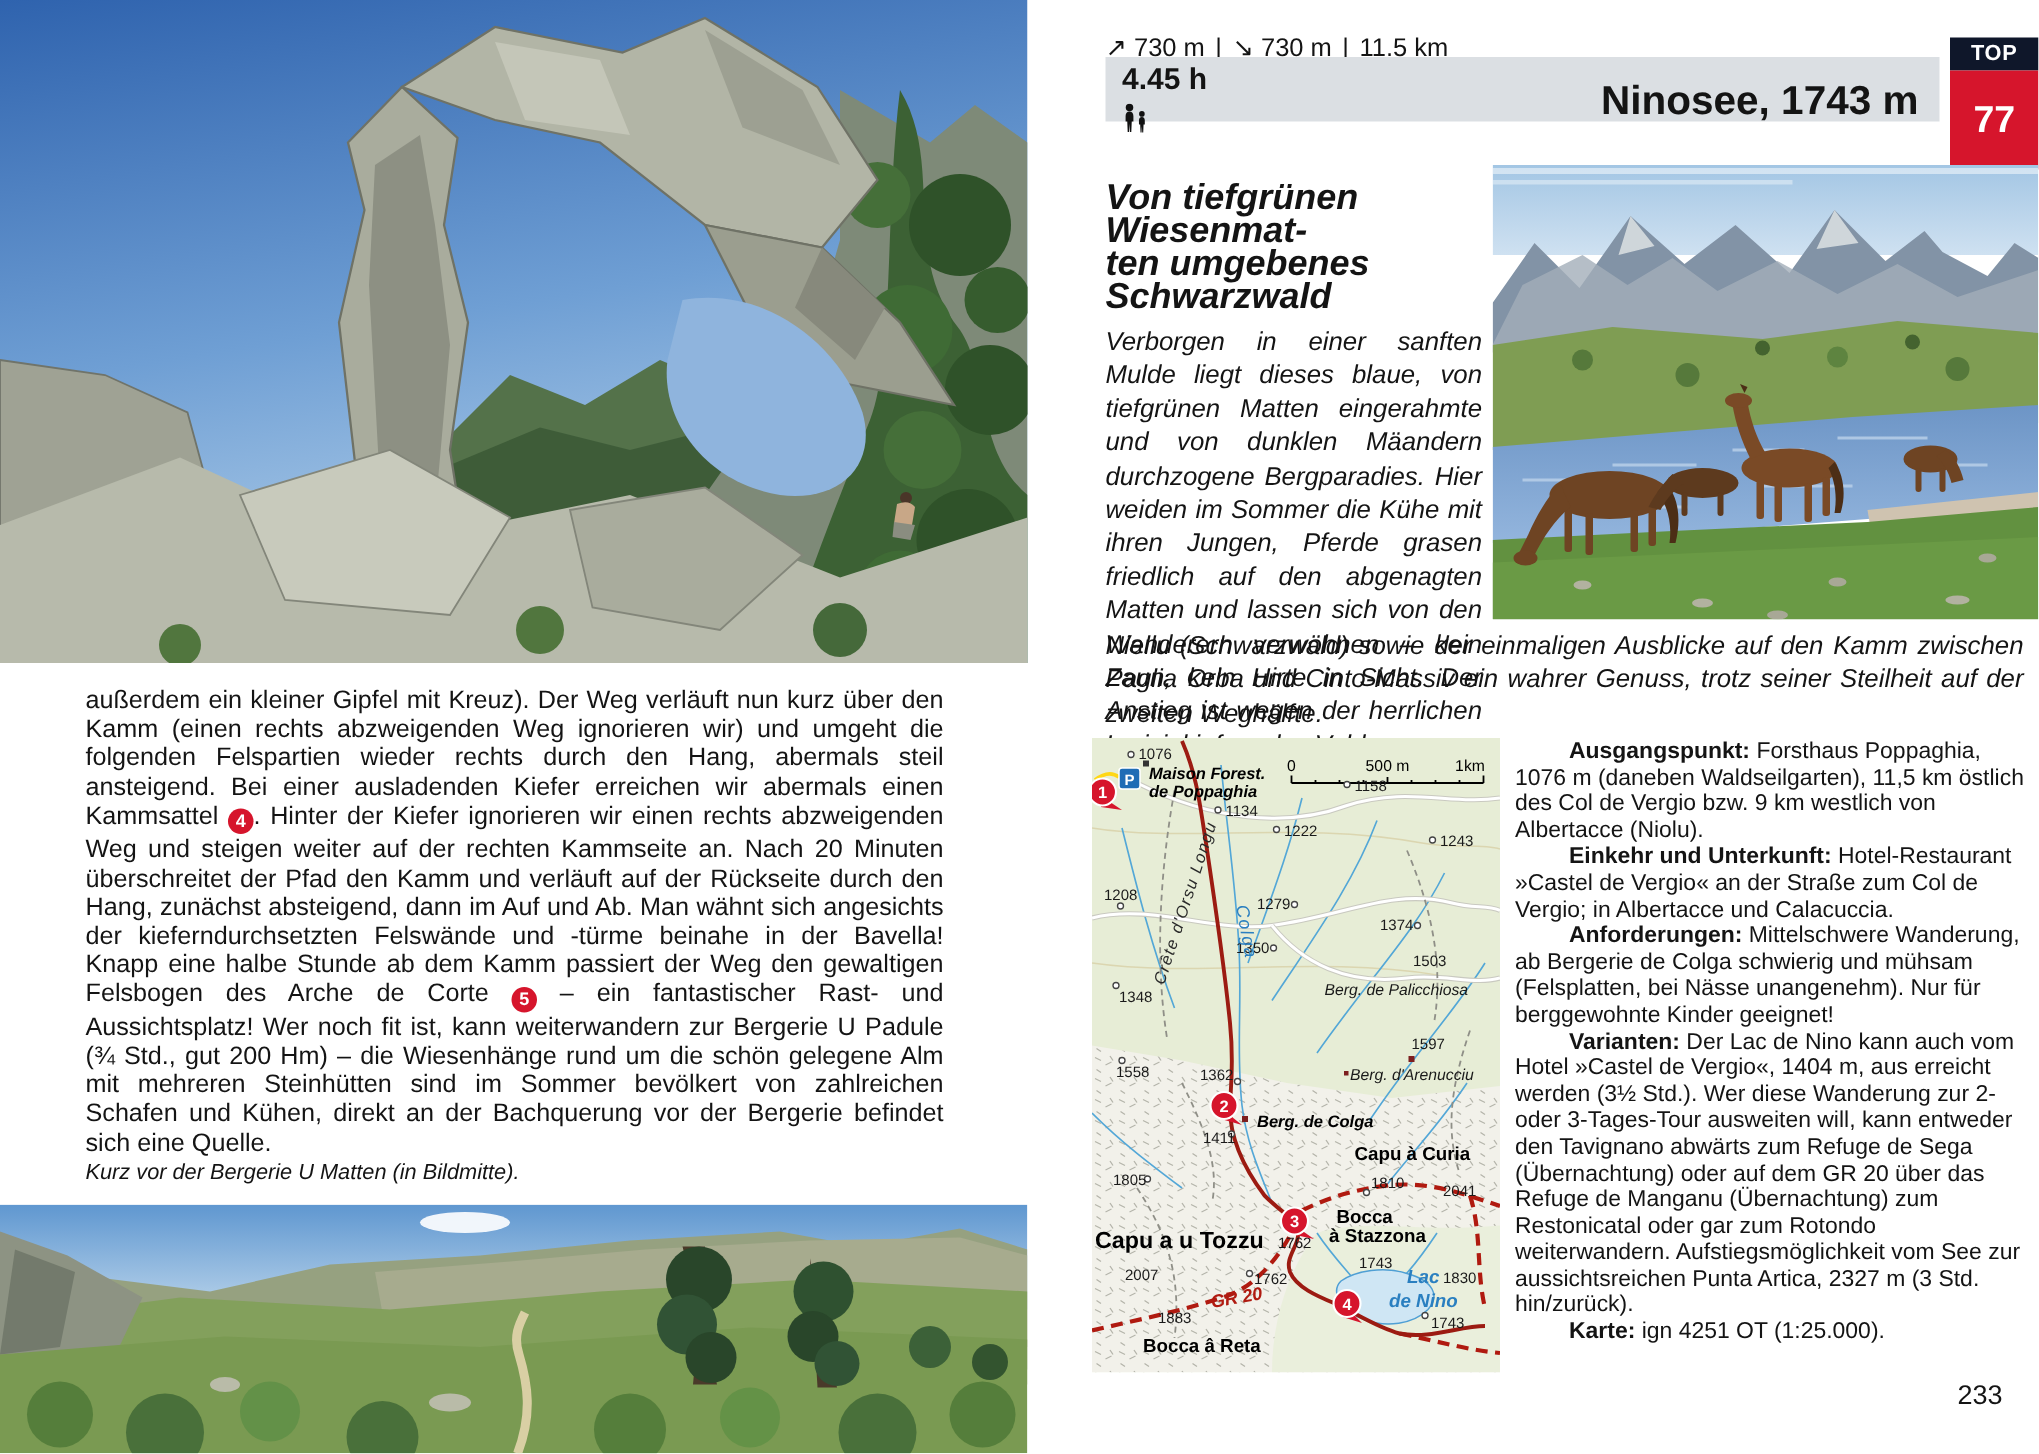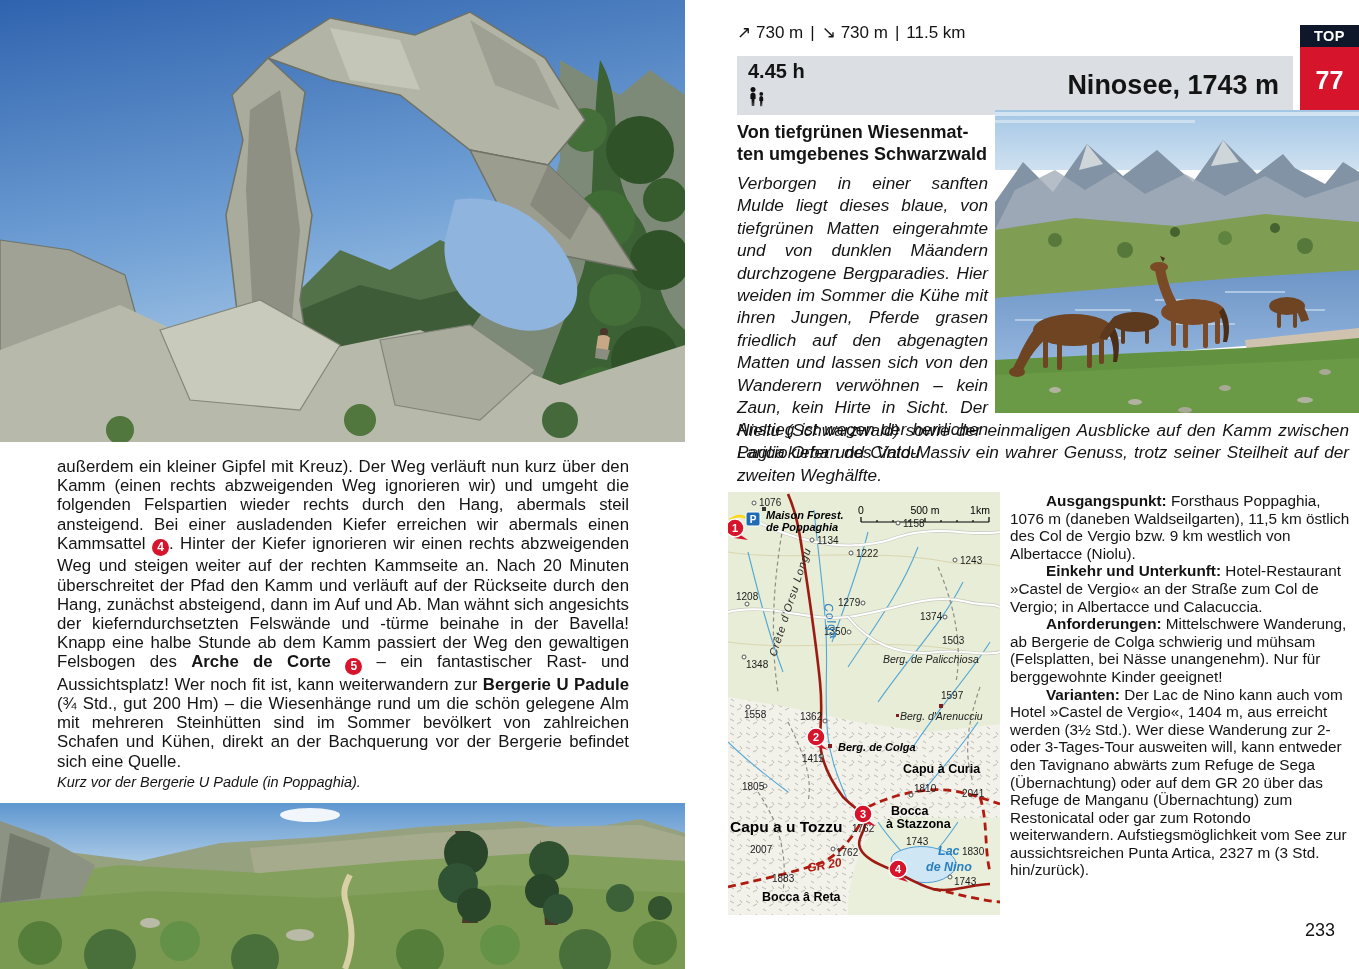--- a/index.html
+++ b/index.html
@@ -5,44 +5,44 @@
   html,body{margin:0;padding:0;background:#ffffff;}
   body{width:1359px;height:969px;overflow:hidden;
        font-family:"Liberation Sans","DejaVu Sans",sans-serif;color:#141414;}
   .page{position:relative;width:1359px;height:969px;background:#fff;}
   svg{display:block;}
 
   
   .photo{position:absolute;overflow:hidden;}
   .article{position:absolute;left:57px;top:457px;width:572px;
            font-size:16.8px;line-height:19.2px;text-align:justify;hyphens:auto;}
-  .article b{font-weight:bold;}
+  .article b{font-weight:normal;}
   .numbadge{display:inline-block;width:17px;height:17px;border-radius:50%;
             background:#d6152c;color:#fff;font-weight:bold;font-size:12px;
             line-height:17px;text-align:center;vertical-align:-2.5px;font-style:normal;}
   .caption{position:absolute;left:57px;top:774px;width:572px;
            font-style:italic;font-size:14.5px;}
 
   
   .stats{position:absolute;left:737px;top:22px;font-size:17px;white-space:nowrap;}
   .stats .sep{padding:0 7px;}
-  .graybar{position:absolute;left:737px;top:56px;width:556px;height:59px;background:#dbdfe3;}
+  .graybar{position:absolute;left:737px;top:38px;width:556px;height:43px;background:#dbdfe3;}
   .duration{position:absolute;left:11px;top:4px;font-weight:bold;font-size:20px;}
   .family{position:absolute;left:11px;top:31px;}
   .route-title{position:absolute;right:14px;top:0;height:59px;display:flex;align-items:center;
                font-weight:bold;font-size:27px;}
   .badge{position:absolute;left:1300px;top:25px;width:59px;}
   .badge-top{height:22px;background:#0f172a;color:#fff;font-weight:bold;font-size:14.5px;
              display:flex;align-items:center;justify-content:center;letter-spacing:.5px;}
   .badge-num{height:66px;background:#d6152c;color:#fff;font-weight:bold;font-size:25px;
              display:flex;align-items:center;justify-content:center;}
 
   
   .intro-col{position:absolute;left:737px;top:121px;width:251px;}
-  .intro-col h2{margin:0 0 7px 0;font-size:18px;line-height:22px;}
+  .intro-col h2{margin:0 0 7px 0;font-size:24px;line-height:22px;font-style:italic;}
   .intro-col p{margin:0;font-style:italic;font-size:17.2px;line-height:22.4px;
                text-align:justify;hyphens:auto;}
   .intro-full{position:absolute;left:737px;top:419px;width:612px;margin:0;
               font-style:italic;font-size:17.2px;line-height:22.4px;text-align:justify;}
 
   
   .info{position:absolute;left:1010px;top:492px;width:345px;
         font-size:15.3px;line-height:17.6px;}
   .info p{margin:0;text-align:left;}
   .info b{font-weight:bold;margin-left:36px;}
@@ -114,21 +114,21 @@
       <path d="M160,330 L260,300 L340,345 L300,410 L190,400 Z" fill="#c8cabc" stroke="#83867a" stroke-width="1.2"></path>
       <path d="M380,340 L470,325 L535,370 L480,420 L395,405 Z" fill="#a9ac9d" stroke="#83867a" stroke-width="1.2"></path>
       <circle cx="360" cy="420" r="16" fill="#51763e"></circle>
         <circle cx="560" cy="420" r="18" fill="#45693a"></circle>
       <circle cx="120" cy="430" r="14" fill="#51763e"></circle>
     </svg>
   </div>
 
   <div class="article"><span>außerdem ein kleiner Gipfel mit Kreuz). Der Weg verläuft nun kurz über den Kamm (einen rechts abzweigenden Weg ignorieren wir) und umgeht die folgenden Felspartien wieder rechts durch den Hang, abermals steil ansteigend. Bei einer ausladenden Kiefer erreichen wir abermals einen Kammsattel </span><span class="numbadge">4</span><span>. Hinter der Kiefer ignorieren wir einen rechts abzweigenden Weg und steigen weiter auf der rechten Kammseite an. Nach 20 Minuten überschreitet der Pfad den Kamm und verläuft auf der Rückseite durch den Hang, zunächst absteigend, dann im Auf und Ab. Man wähnt sich angesichts der kieferndurchsetzten Felswände und -türme beinahe in der Bavella! Knapp eine halbe Stunde ab dem Kamm passiert der Weg den gewaltigen Felsbogen des </span><b>Arche de Corte</b> <span class="numbadge">5</span><span> – ein fantastischer Rast- und Aussichtsplatz! Wer noch fit ist, kann weiterwandern zur </span><b>Bergerie U Padule</b><span> (¾ Std., gut 200 Hm) – die Wiesenhänge rund um die schön gelegene Alm mit mehreren Steinhütten sind im Sommer bevölkert von zahlreichen Schafen und Kühen, direkt an der Bachquerung vor der Bergerie befindet sich eine Quelle.</span></div>
 
-  <div class="caption">Kurz vor der Bergerie U Padule (in Poppaghia).</div>
+  <div class="caption">Kurz vor der Bergerie U Matten (in Bildmitte).</div>
 
   <div class="photo" style="left:0;top:803px;width:685px;height:166px;">
     <svg width="685" height="166" viewBox="0 0 685 166">
       <defs>
         <linearGradient id="sky3" x1="0" y1="0" x2="0" y2="1">
           <stop offset="0" stop-color="#5f97d0"></stop>
             <stop offset="1" stop-color="#b7d2ea"></stop>
         </linearGradient>
       </defs>
       <rect width="685" height="70" fill="url(#sky3)"></rect>
@@ -440,17 +440,18 @@
         <text class="mmark" x="170" y="381">4</text>
       </g>
     </svg>
   </div>
 
   <div class="info">
     <p><b>Ausgangspunkt:</b> <span>Forsthaus Poppaghia, 1076 m (daneben Waldseilgarten), 11,5 km östlich des Col de Vergio bzw. 9 km westlich von Albertacce (Niolu).</span></p>
     <p><b>Einkehr und Unterkunft:</b> <span>Hotel-Restaurant »Castel de Vergio« an der Straße zum Col de Vergio; in Albertacce und Calacuccia.</span></p>
     <p><b>Anforderungen:</b> <span>Mittelschwere Wanderung, ab Bergerie de Colga schwierig und mühsam (Felsplatten, bei Nässe unangenehm). Nur für berggewohnte Kinder geeignet!</span></p>
     <p><b>Varianten:</b> <span>Der Lac de Nino kann auch vom Hotel »Castel de Vergio«, 1404 m, aus erreicht werden (3½ Std.). Wer diese Wanderung zur 2- oder 3-Tages-Tour ausweiten will, kann entweder den Tavignano abwärts zum Refuge de Sega (Übernachtung) oder auf dem GR 20 über das Refuge de Manganu (Übernachtung) zum Restonicatal oder gar zum Rotondo weiterwandern. Aufstiegsmöglichkeit vom See zur aussichtsreichen Punta Artica, 2327 m (3 Std. hin/zurück).</span></p>
+    <p><b>Karte:</b> <span>ign 4251 OT (1:25.000).</span></p>
   </div>
 
   <div class="pagenum">233</div>
 
 </div>
 
 </body></html>

